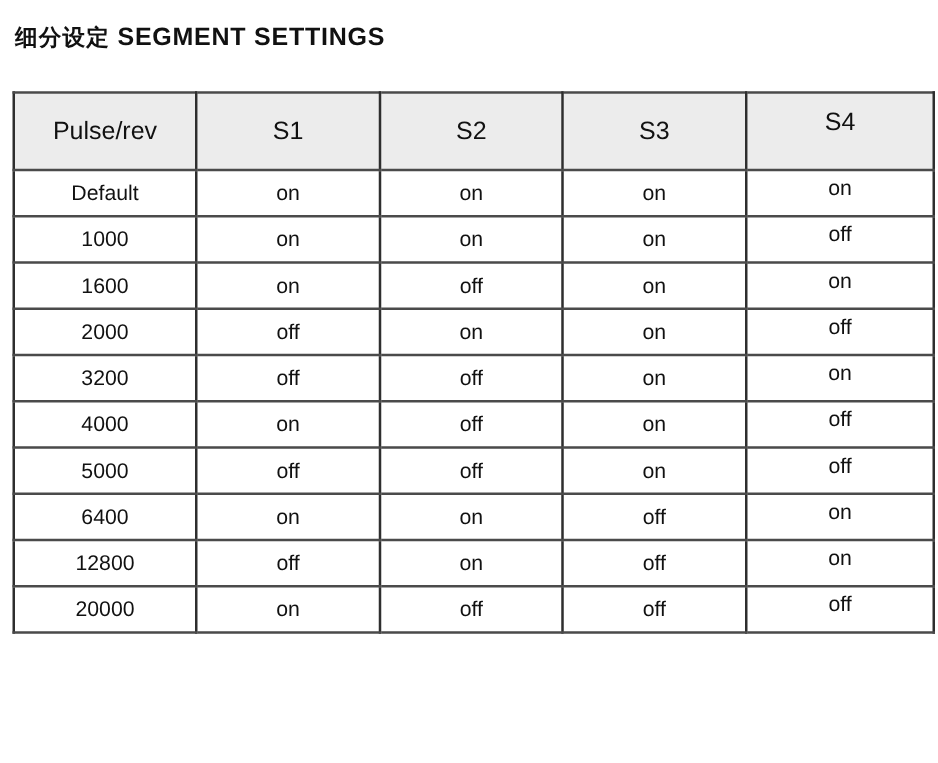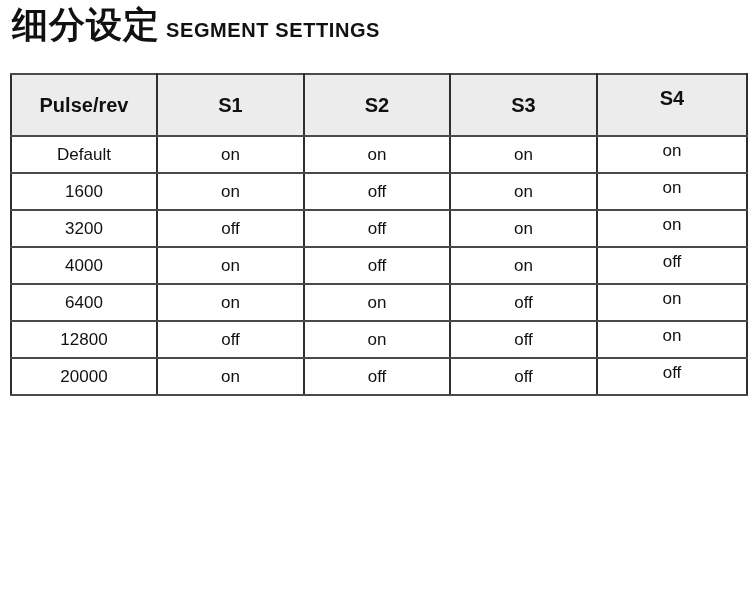--- a/index.html
+++ b/index.html
@@ -23,21 +23,21 @@
     width: 750px;
     height: 610px;
   }
   .doc-title {
     margin: 8px 0 0 12px;
     font-weight: bold;
     white-space: nowrap;
     line-height: 34px;
   }
   .doc-title .zh {
-    font-size: 36px;
+    font-size: 18px;
     letter-spacing: 1px;
   }
   .doc-title .en {
     font-size: 20px;
     letter-spacing: 0.6px;
     margin-left: 6px;
   }
   table.segment-table {
     position: absolute;
     left: 10px;
@@ -54,21 +54,21 @@
     border-top: 2px solid var(--border-h);
     border-bottom: 2px solid var(--border-h);
     text-align: center;
     vertical-align: middle;
     padding: 0;
     overflow: hidden;
   }
   table.segment-table th {
     height: 46px;
     background: var(--header-bg);
-    font-weight: bold;
+    font-weight: normal;
     font-size: 20px;
   }
   table.segment-table td {
     height: 28px;
     font-size: 17px;
   }
   
   table.segment-table tr > *:nth-child(5) {
     padding-bottom: 7px;
     vertical-align: middle;
@@ -103,36 +103,57 @@
     </thead>
     <tbody>
         <tr>
           <td>Default</td>
           <td>on</td>
           <td>on</td>
           <td>on</td>
           <td>on</td>
         </tr>
         <tr>
+          <td>1000</td>
+          <td>on</td>
+          <td>on</td>
+          <td>on</td>
+          <td>off</td>
+        </tr>
+        <tr>
           <td>1600</td>
           <td>on</td>
           <td>off</td>
           <td>on</td>
           <td>on</td>
+        </tr>
+        <tr>
+          <td>2000</td>
+          <td>off</td>
+          <td>on</td>
+          <td>on</td>
+          <td>off</td>
         </tr>
         <tr>
           <td>3200</td>
           <td>off</td>
           <td>off</td>
           <td>on</td>
           <td>on</td>
         </tr>
         <tr>
           <td>4000</td>
           <td>on</td>
+          <td>off</td>
+          <td>on</td>
+          <td>off</td>
+        </tr>
+        <tr>
+          <td>5000</td>
+          <td>off</td>
           <td>off</td>
           <td>on</td>
           <td>off</td>
         </tr>
         <tr>
           <td>6400</td>
           <td>on</td>
           <td>on</td>
           <td>off</td>
           <td>on</td>

